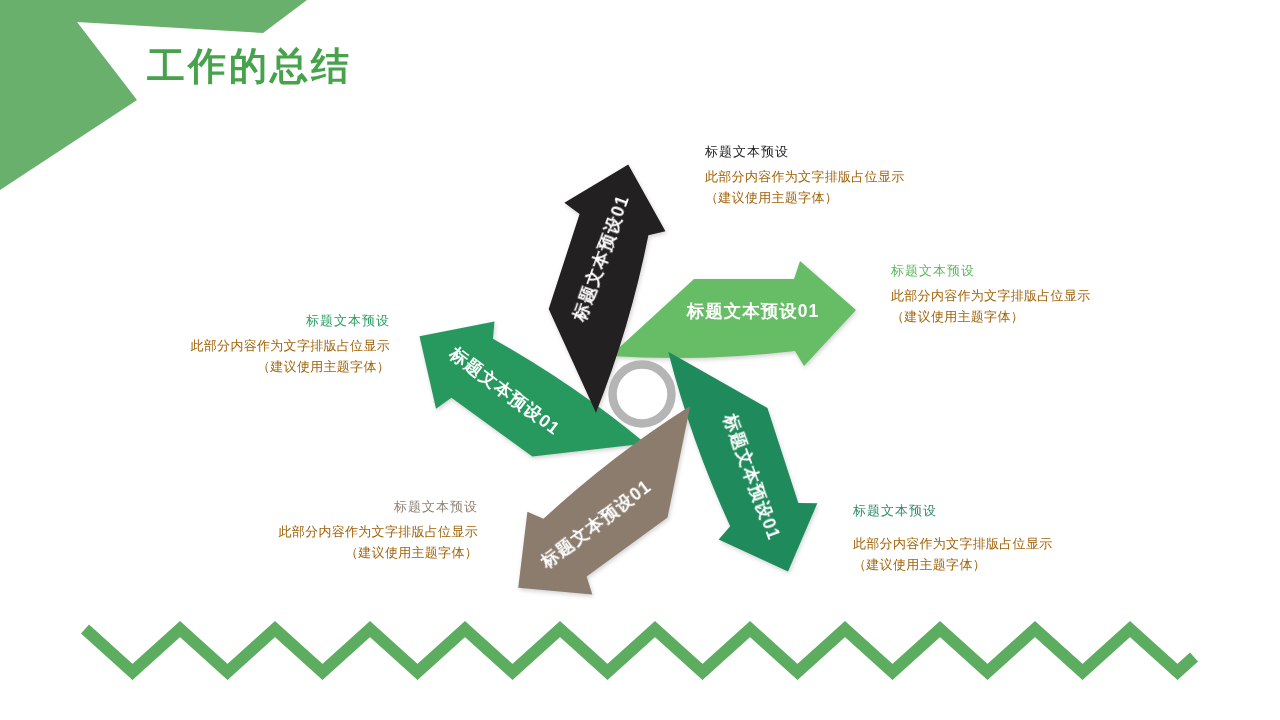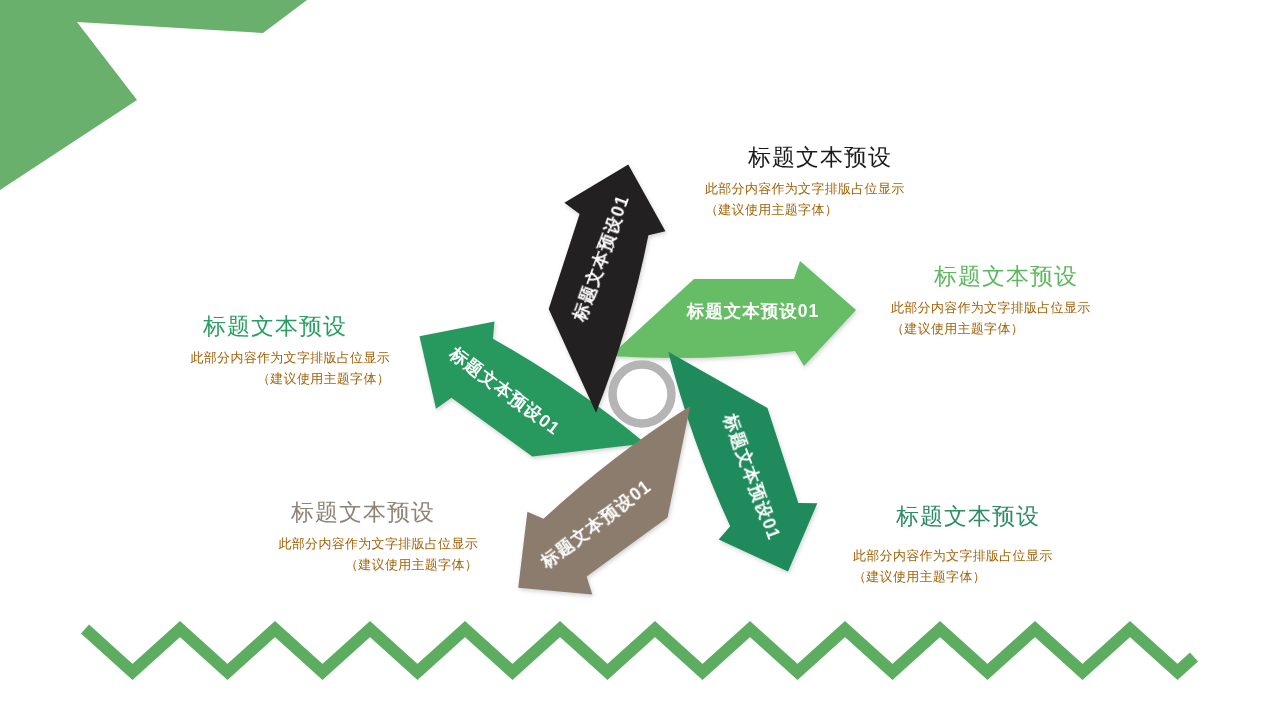--- a/index.html
+++ b/index.html
@@ -5,21 +5,21 @@
   html,body{margin:0;padding:0;}
   body{width:1280px;height:720px;overflow:hidden;background:#ffffff;
        font-family:"Liberation Sans","DejaVu Sans",sans-serif;}
   .slide{position:relative;width:1280px;height:720px;background:#ffffff;}
   .layer{position:absolute;left:0;top:0;width:1280px;height:720px;display:block;}
   .slide-title{position:absolute;left:147px;top:46px;margin:0;
        font-size:38px;font-weight:bold;letter-spacing:3px;line-height:1.1;}
   .arrow-label{font-size:17.5px;font-weight:bold;fill:#ffffff;letter-spacing:1px;}
   .arrows{filter:drop-shadow(1px 2px 2px rgba(0,0,0,0.18));}
   .block{position:absolute;width:230px;}
-  .block .b-title{font-size:23px;letter-spacing:1px;line-height:1.2;text-align:center;}
+  .block .b-title{font-size:13px;letter-spacing:1px;line-height:1.2;}
   .block .b-body{font-size:13px;color:#a16207;line-height:21px;margin-top:6px;letter-spacing:0.3px;}
   .block.align-right{text-align:right;}
   .block.pos-top{left:705px;top:144px;}
   .block.pos-right{left:891px;top:263px;}
   .block.pos-left{right:890px;top:313px;}
   .block.pos-bottom-left{right:802px;top:499px;}
   .block.pos-bottom-right{left:853px;top:503px;}
   .block.pos-bottom-right .b-body{margin-top:14px;}
 </style>
 </head>
@@ -46,20 +46,21 @@
 
     <text class="arrow-label" transform="translate(753,311) rotate(0)" text-anchor="middle" dominant-baseline="central">标题文本预设01</text>
     <text class="arrow-label" transform="translate(752,477) rotate(70)" text-anchor="middle" dominant-baseline="central">标题文本预设01</text>
     <text class="arrow-label" transform="translate(505,391) rotate(37)" text-anchor="middle" dominant-baseline="central">标题文本预设01</text>
     <text class="arrow-label" transform="translate(601,258) rotate(-70)" text-anchor="middle" dominant-baseline="central">标题文本预设01</text>
     <text class="arrow-label" transform="translate(596,524) rotate(-37)" text-anchor="middle" dominant-baseline="central">标题文本预设01</text>
 
     <polyline fill="none" stroke-width="12" points="85,629 132.5,672 180,629 227.5,672 275,629 322.5,672 370,629 417.5,672 465,629 512.5,672 560,629 607.5,672 655,629 702.5,672 750,629 797.5,672 845,629 892.5,672 940,629 987.5,672 1035,629 1082.5,672 1130,629 1177.5,672 1194,657" stroke="#5dad60"></polyline>
   </svg>
 
+  <h1 class="slide-title" style="color: rgb(70, 162, 75);">工作的总结</h1>
 
   <div class="block pos-top">
     <div class="b-title" style="color: rgb(26, 26, 26);">标题文本预设</div>
     <div class="b-body">
       <div>此部分内容作为文字排版占位显示</div>
       <div>（建议使用主题字体）</div>
     </div>
   </div>
 
   <div class="block pos-right">

